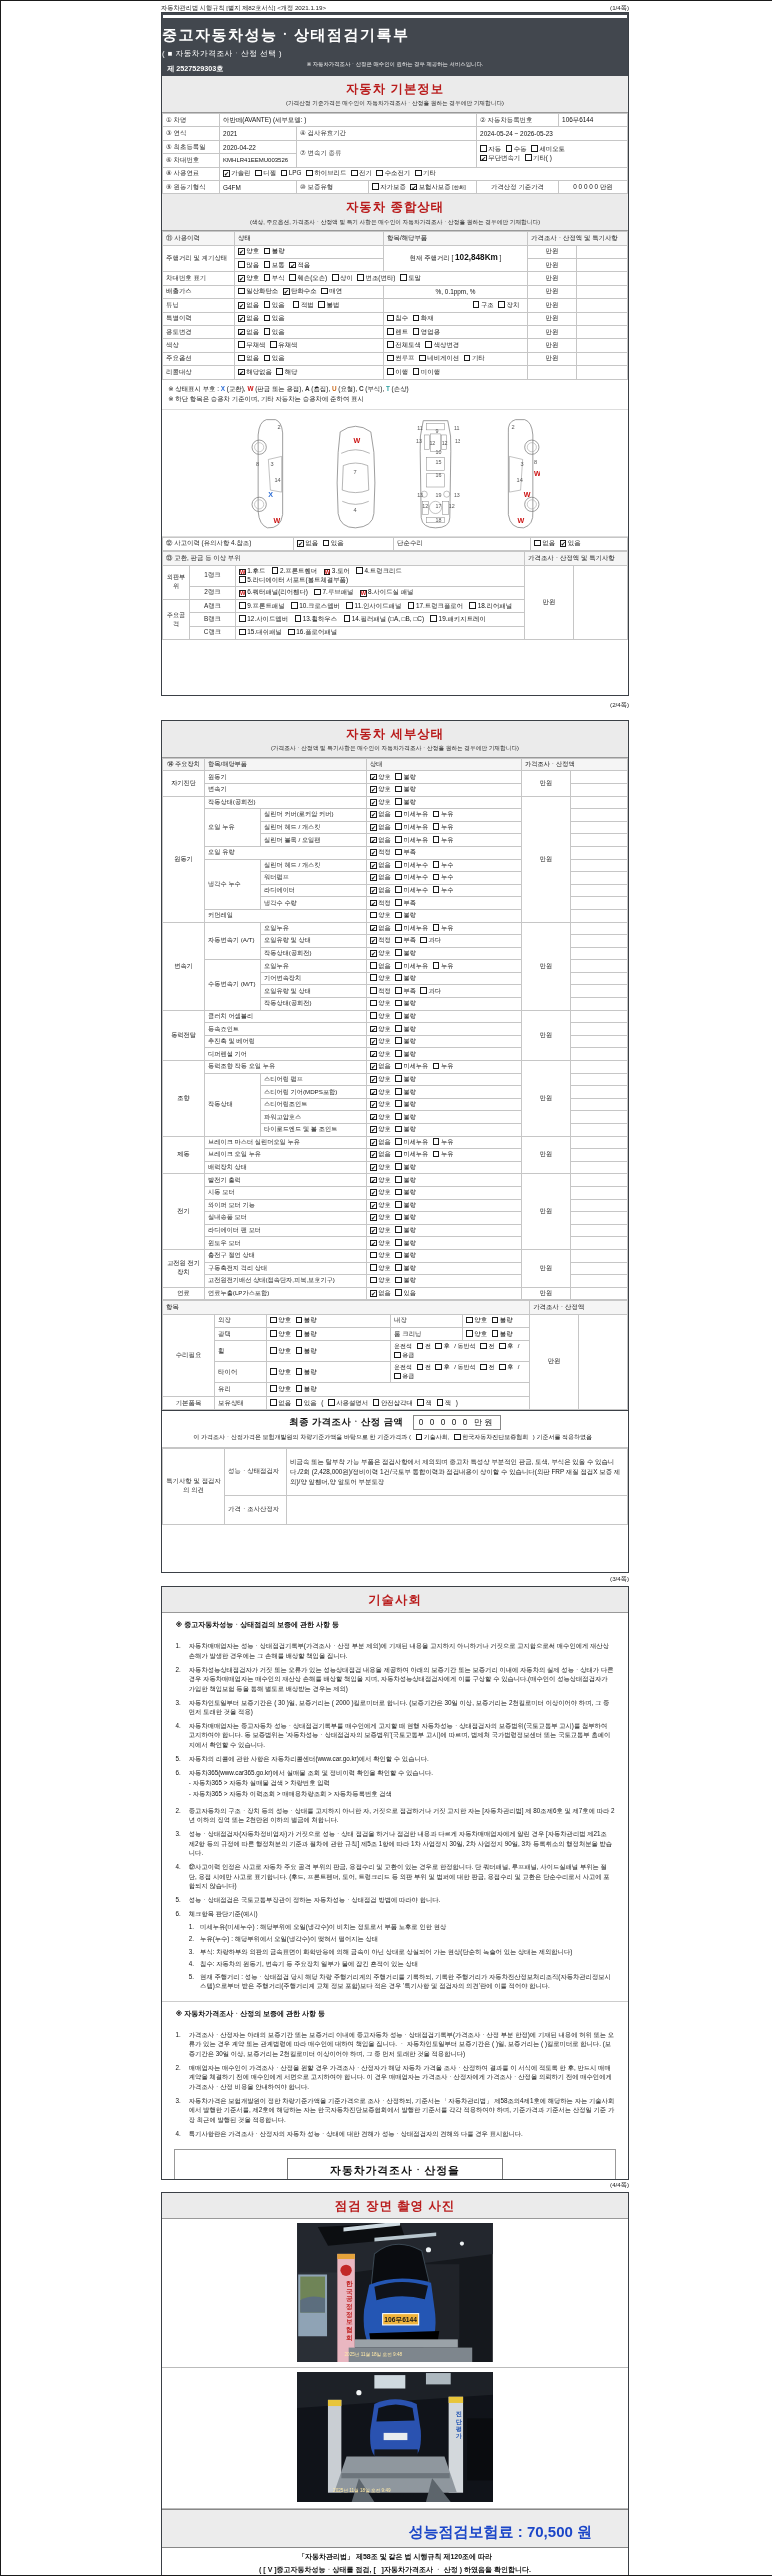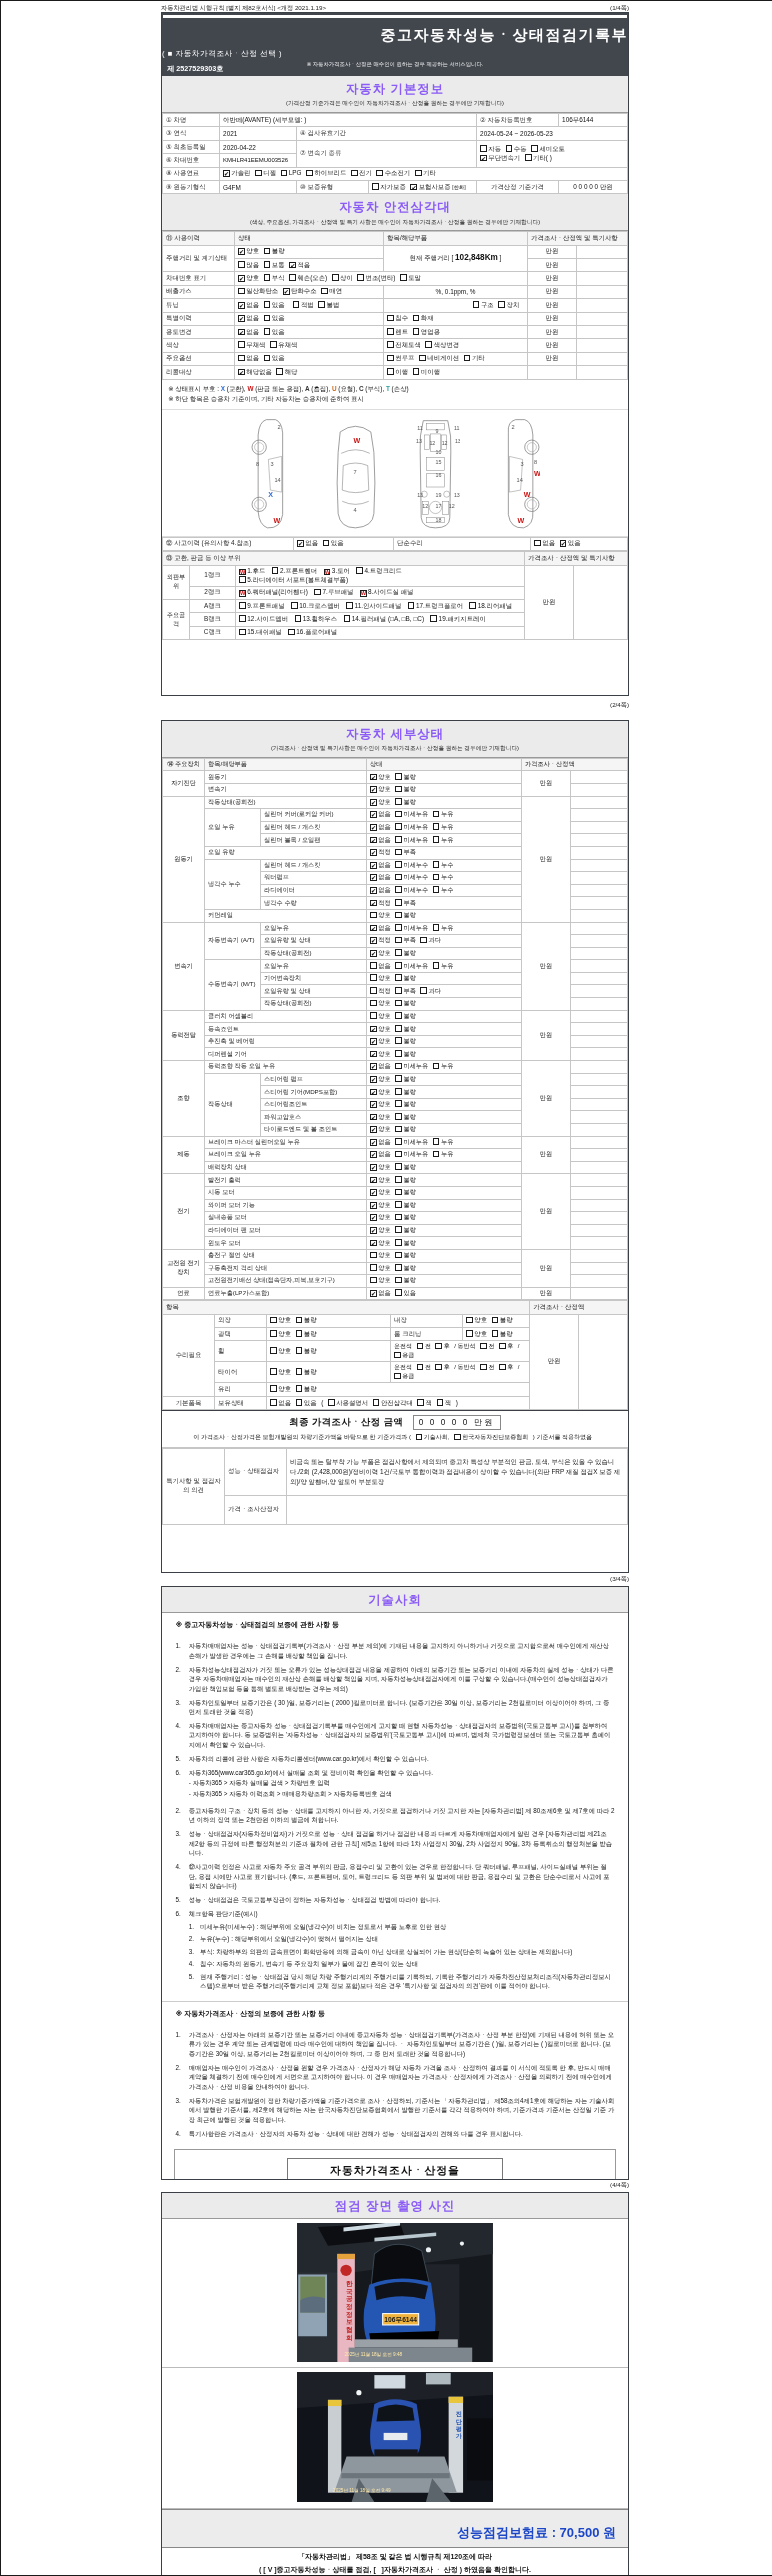--- a/index.html
+++ b/index.html
@@ -9,27 +9,27 @@
 .pagemark{position:absolute;left:160px;width:468px;text-align:right;font-size:6.2px;color:#222}
 .box{position:absolute;left:160px;width:468px;border:1.5px solid #3b4046;background:#fff;overflow:hidden}
 .box1{top:11.3px;height:684px}
 .box2{top:719px;height:853px}
 .box3{top:1585px;height:594px}
 .box4{top:2191px;height:384px}
 .pm2{top:700px}.pm3{top:1574px}.pm4{top:2180px}
 
 .masthead{background:#42474e;color:#fff;height:63px;position:relative;padding-top:1px}
 .mast-bar{height:2.6px;background:#fff;margin:1px 1px 0 1px}
-.masthead h1{text-align:right;font-size:15px;letter-spacing:1.5px;margin-top:8.2px;font-weight:bold}
+.masthead h1{text-align:left;font-size:15px;letter-spacing:1.5px;margin-top:8.2px;font-weight:bold}
 .mast-opt{text-align:left;font-size:7.7px;margin-top:4.1px;letter-spacing:0.5px}
 .mast-note{text-align:center;font-size:5.4px;margin-top:2.1px;color:#eee}
 .docno{position:absolute;left:5.2px;bottom:2.1px;font-size:7.2px;font-weight:bold}
 
 .shead{background:#ebebeb;border-bottom:0.5px solid #999;text-align:center;padding:4.6px 0 3.6px}
-.shead h2{font-size:12.4px;font-weight:bold;letter-spacing:1px;color:#8b5cf6}
+.shead h2{font-size:12.4px;font-weight:bold;letter-spacing:1px;color:#b91c1c}
 .shead .ssub{font-size:5.7px;margin-top:2.6px;color:#222}
 
 table.ft{width:100%;border-collapse:collapse;font-size:6.4px;table-layout:fixed}
 table.ft td{border:0.5px solid #c6c6c6;padding:1px 3.1px;height:13.4px;vertical-align:middle;overflow:hidden}
 table.ft td.lab{color:#222}
 table.ft td.hd{background:#f5f5f5}
 table.ft td.amt{text-align:center}
 table.ft td.ctr{text-align:center}
 .opt{margin-right:4.6px;white-space:nowrap;display:inline-block}
 .cb{display:inline-block;width:6.7px;height:6.7px;border:1px solid #1c1c1c;font-size:6.2px;line-height:5.2px;text-align:center;vertical-align:-1px;margin-right:1.5px;font-weight:bold;color:#111;background:#fff}
@@ -60,21 +60,21 @@
 .sepline{border-top:0.5px solid #ccc;margin-top:7.2px}
 
 .pbox{border:0.5px solid #999;margin:8.2px 12.4px 6.2px 12.4px;padding:7.2px 9.3px 8.2px 9.3px}
 .pbox-title{border:0.5px solid #777;width:216px;margin:0 auto;text-align:center;font-size:10.8px;font-weight:bold;padding:5.2px 0;letter-spacing:1px}
 
 .photo-wrap{text-align:center;border-bottom:0.5px solid #bbb;padding:3.6px 0;background:#fff}
 .photo-wrap svg{display:inline-block}
 
 .signbox{background:#ececec;border-top:0.5px solid #888;height:38px;position:relative}
 .signbox .stitle{text-align:center;font-size:10.3px;font-weight:bold;padding-top:5.2px}
-.ins{position:absolute;right:12px;bottom:4.1px;color:#1b46c8;font-size:13px;font-weight:bold}
+.ins{position:absolute;right:36px;bottom:4.1px;color:#1b46c8;font-size:15px;font-weight:bold}
 .confirm{text-align:center;padding-top:3.6px;font-size:7px;font-weight:600;line-height:1.8;border-top:0.5px solid #888}
 </style>
 </head>
 <body>
 
 <header class="topline">
   <span>자동차관리법 시행규칙 [별지 제82호서식] &lt;개정 2021.1.19&gt;</span>
   <span>(1/4쪽)</span>
 </header>
 
@@ -133,21 +133,21 @@
             <td class="lab">⑩ 보증유형</td>
             <td><span class="opt"><span class="cb"></span>자가보증</span><span class="opt"><span class="cb ck">✔</span>보험사보증 <span class="mini">[한화]</span></span></td>
             <td class="lab ctr">가격산정 기준가격</td>
             <td class="ctr">0 0 0 0 0 만원</td>
           </tr>
   </tbody>
       </table>
     </div>
   <div id="sec-overall">
       <div class="shead">
-        <h2>자동차 안전삼각대</h2>
+        <h2>자동차 종합상태</h2>
         <div class="ssub">(색상, 주요옵션, 가격조사ㆍ산정액 및 특기 사항은 매수인이 자동차가격조사ㆍ산정을 원하는 경우에만 기재합니다)</div>
       </div>
       <table class="ft">
         <colgroup>
           <col style="width:72px">
           <col style="width:149px">
           <col style="width:144px">
           <col style="width:49px">
           <col>
         </colgroup>

